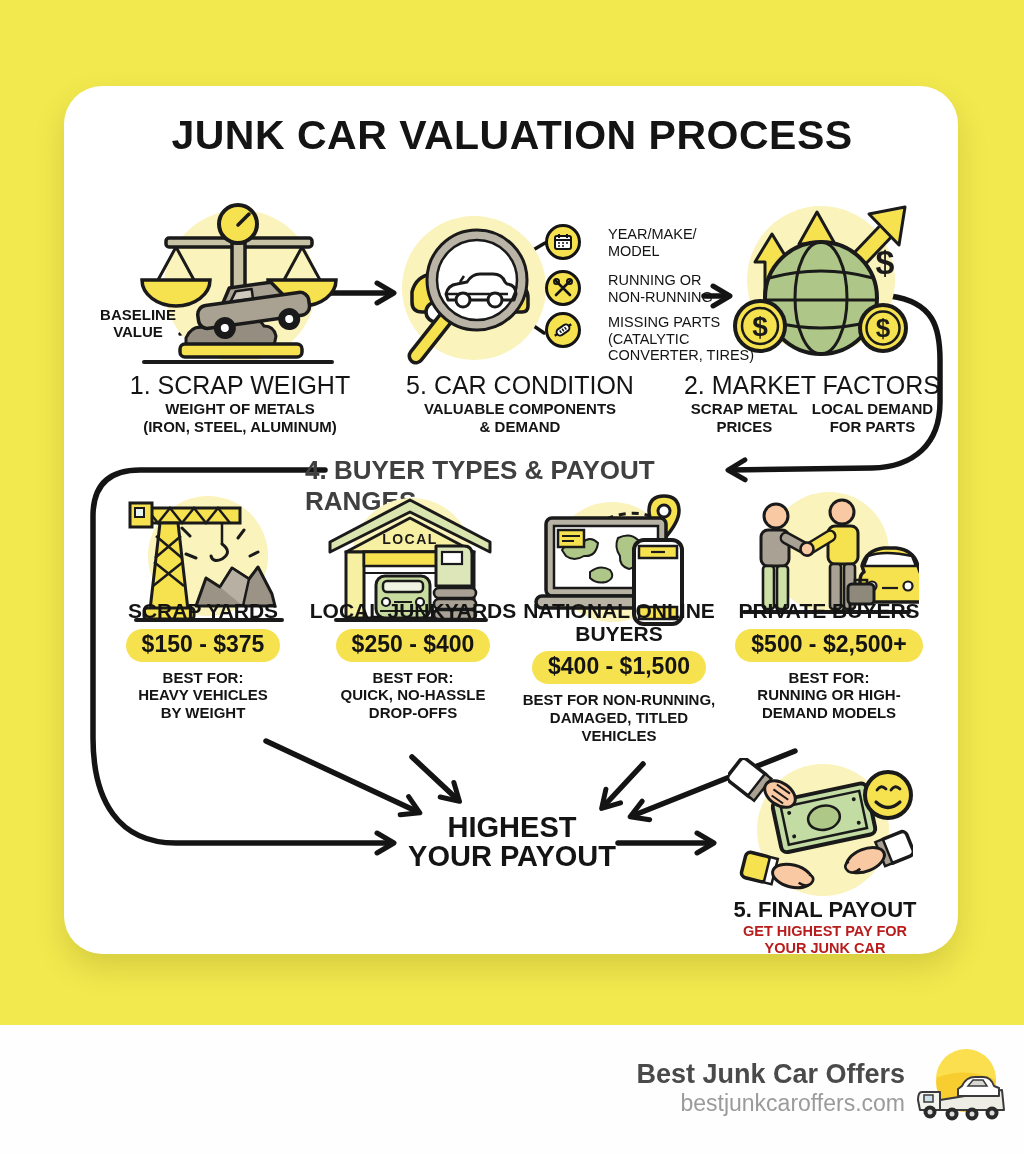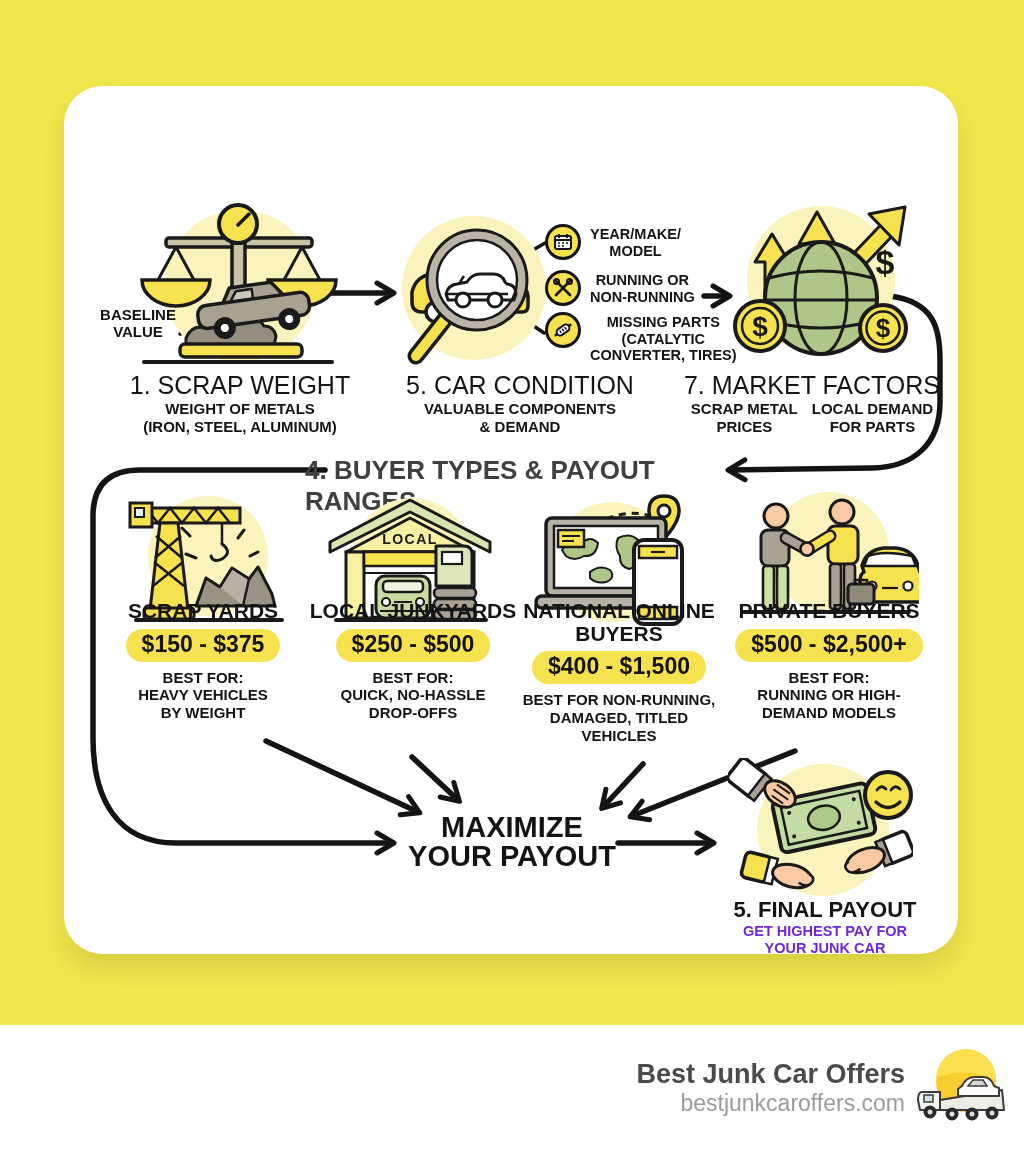--- a/index.html
+++ b/index.html
@@ -11,29 +11,29 @@
   #footer-strip{left:0;top:1025px;width:1024px;height:129px;background:#FEFEFE;}
   .preline{white-space:pre-line;}
   #page-title{left:112px;top:112px;width:800px;text-align:center;font-size:41px;font-weight:800;
               letter-spacing:.5px;color:#141414;}
   .step-title{font-size:25px;font-weight:400;text-align:center;color:#141414;}
   .step-sub{font-size:15px;font-weight:700;text-align:center;color:#141414;line-height:1.2;}
   .annotation{font-size:15px;font-weight:800;text-align:center;color:#141414;line-height:1.15;}
   .bullet-row{position:absolute;display:flex;align-items:flex-start;}
   .bullet-circle{width:36px;height:36px;border-radius:50%;background:#F6E14F;border:3px solid #141414;
                  box-sizing:border-box;display:flex;align-items:center;justify-content:center;flex:0 0 auto;}
-  .bullet-label{margin-left:9px;font-size:14.5px;font-weight:700;line-height:1.15;color:#141414;padding-top:2px;text-align:center;}
+  .bullet-label{margin-left:27px;font-size:14.5px;font-weight:400;line-height:1.15;color:#141414;padding-top:2px;}
   #section4-title{left:305px;top:455px;width:420px;font-size:26px;font-weight:800;color:#404040;}
   .buyer{position:absolute;top:600px;width:210px;display:flex;flex-direction:column;align-items:center;text-align:center;}
   .buyer-name{font-size:21px;font-weight:800;line-height:1.08;color:#141414;}
   .pill{margin-top:6px;background:#F6E14F;border-radius:20px;padding:2px 16px 4px;font-size:23px;font-weight:800;color:#141414;}
   .best-for{margin-top:7px;font-size:15px;font-weight:700;line-height:1.18;color:#141414;}
   #maximize{left:382px;top:813px;width:260px;text-align:center;font-size:29px;line-height:29px;font-weight:800;color:#141414;}
   #final-title{left:725px;top:897px;width:200px;text-align:center;font-size:22px;font-weight:800;color:#141414;}
-  #final-sub{left:715px;top:923px;width:220px;text-align:center;font-size:14.5px;font-weight:700;line-height:1.2;color:#6d28d9;}
+  #final-sub{left:715px;top:923px;width:220px;text-align:center;font-size:14.5px;font-weight:700;line-height:1.2;color:#b91c1c;}
   #brand{left:540px;top:1059px;width:365px;text-align:right;font-size:27px;font-weight:700;color:#4A4A4A;}
   #site{left:540px;top:1090px;width:365px;text-align:right;font-size:23px;font-weight:400;color:#9B9B9B;}
   .factors{left:682px;top:400px;width:260px;display:flex;justify-content:center;gap:14px;}
   svg{display:block;}
 </style>
 </head>
 <body>
 
 <div id="stage">
 
@@ -59,20 +59,21 @@
     </g>
     <g stroke="#141414" stroke-width="3.5" fill="none" stroke-linecap="round">
       <path d="M186 318 L197 307"></path>
       <path d="M180 334 L194 330"></path>
       <path d="M528 253 L545 243"></path>
       <path d="M533 289 L545 289"></path>
       <path d="M528 322 L544 333"></path>
     </g>
   </svg>
 
+  <div class="abs" id="page-title">JUNK CAR VALUATION PROCESS</div>
 
   <svg class="abs" style="left:128px;top:198px" width="220" height="172" viewBox="0 0 220 172">
     <circle cx="112" cy="88" r="76" fill="#FAF3BB"></circle>
     <path d="M48 49 L30 82 M48 49 L66 82 M174 49 L156 82 M174 49 L192 82" stroke="#1a1a1a" stroke-width="3"></path>
     <rect x="38" y="40" width="146" height="9" rx="3" fill="#C7C2A4" stroke="#1a1a1a" stroke-width="3.5"></rect>
     <rect x="104" y="45" width="13" height="64" fill="#C7C2A4" stroke="#1a1a1a" stroke-width="3.5"></rect>
     <circle cx="110" cy="26" r="19" fill="#F6E14F" stroke="#1a1a1a" stroke-width="4"></circle>
     <path d="M110 27 L121 16" stroke="#1a1a1a" stroke-width="3.5" stroke-linecap="round"></path>
     <path d="M14 82 A34 26 0 0 0 82 82 Z" fill="#F6E14F" stroke="#1a1a1a" stroke-width="3.5"></path>
     <path d="M140 82 A34 26 0 0 0 208 82 Z" fill="#F6E14F" stroke="#1a1a1a" stroke-width="3.5"></path>
@@ -162,21 +163,21 @@
     <ellipse cx="88" cy="100" rx="26" ry="56" fill="none" stroke="#1a1a1a" stroke-width="3"></ellipse>
     <path d="M36 80 Q88 66 140 80 M32 102 H144 M40 124 Q88 136 136 124" fill="none" stroke="#1a1a1a" stroke-width="3"></path>
     <text x="152" y="76" font-size="34" font-weight="800" fill="#1a1a1a" text-anchor="middle">$</text>
     <circle cx="27" cy="128" r="25" fill="#F6E14F" stroke="#1a1a1a" stroke-width="4"></circle>
     <circle cx="27" cy="128" r="18" fill="none" stroke="#1a1a1a" stroke-width="2.5"></circle>
     <text x="27" y="138" font-size="28" font-weight="800" fill="#1a1a1a" text-anchor="middle">$</text>
     <circle cx="150" cy="130" r="23" fill="#F6E14F" stroke="#1a1a1a" stroke-width="4"></circle>
     <circle cx="150" cy="130" r="16.5" fill="none" stroke="#1a1a1a" stroke-width="2.5"></circle>
     <text x="150" y="139" font-size="26" font-weight="800" fill="#1a1a1a" text-anchor="middle">$</text>
   </svg>
-  <div class="abs step-title" style="left:682px;top:371px;width:260px;">7. MARKET FACTORS</div>
+  <div class="abs step-title" style="left:682px;top:371px;width:260px;">2. MARKET FACTORS</div>
   <div class="abs factors">
     <div class="step-sub preline">SCRAP METAL
 PRICES</div>
     <div class="step-sub preline">LOCAL DEMAND
 FOR PARTS</div>
   </div>
 
   <div class="abs" id="section4-title">4. BUYER TYPES &amp; PAYOUT RANGES</div>
 
   <svg class="abs" style="left:110px;top:492px" width="180" height="136" viewBox="0 0 180 136">
@@ -219,21 +220,21 @@
     <path d="M74 106 h18 M60 115 h46" stroke="#1a1a1a" stroke-width="2.2"></path>
     <path d="M116 50 h28 q8 0 8 8 v32 h-36 Z" fill="#DDE6B8" stroke="#1a1a1a" stroke-width="3" stroke-linejoin="round"></path>
     <rect x="122" y="56" width="20" height="12" fill="#fff" stroke="#1a1a1a" stroke-width="2.2"></rect>
     <rect x="114" y="92" width="42" height="10" rx="5" fill="#A9A294" stroke="#1a1a1a" stroke-width="2.6"></rect>
     <rect x="114" y="103" width="42" height="10" rx="5" fill="#A9A294" stroke="#1a1a1a" stroke-width="2.6"></rect>
     <rect x="114" y="114" width="42" height="9" rx="4.5" fill="#A9A294" stroke="#1a1a1a" stroke-width="2.6"></rect>
     <path d="M16 124 L166 124" stroke="#1a1a1a" stroke-width="4" stroke-linecap="round"></path>
   </svg>
   <div class="buyer" style="left:308px;">
     <div class="buyer-name preline">LOCAL JUNKYARDS</div>
-    <div class="pill">$250 - $500</div>
+    <div class="pill">$250 - $400</div>
     <div class="best-for preline">BEST FOR:
 QUICK, NO-HASSLE
 DROP-OFFS</div>
   </div>
 
   <svg class="abs" style="left:524px;top:490px" width="185" height="140" viewBox="0 0 185 140">
     <circle cx="88" cy="72" r="60" fill="#FAF3BB"></circle>
     <path d="M140 6 q15 0 15 15 q0 11 -15 28 q-15 -17 -15 -28 q0 -15 15 -15 Z" fill="#F6E14F" stroke="#1a1a1a" stroke-width="3.5" stroke-linejoin="round"></path>
     <circle cx="140" cy="21" r="6" fill="#fff" stroke="#1a1a1a" stroke-width="3"></circle>
     <path d="M60 42 Q96 16 126 26" fill="none" stroke="#1a1a1a" stroke-width="3" stroke-dasharray="7 6"></path>
@@ -284,21 +285,21 @@
     <path d="M10 122 L175 122" stroke="#1a1a1a" stroke-width="4" stroke-linecap="round"></path>
   </svg>
   <div class="buyer" style="left:724px;">
     <div class="buyer-name preline">PRIVATE BUYERS</div>
     <div class="pill">$500 - $2,500+</div>
     <div class="best-for preline">BEST FOR:
 RUNNING OR HIGH-
 DEMAND MODELS</div>
   </div>
 
-  <div class="abs preline" id="maximize">MAXIMIZE
+  <div class="abs preline" id="maximize">HIGHEST
 YOUR PAYOUT</div>
 
   <svg class="abs" style="left:728px;top:758px" width="185" height="145" viewBox="0 0 185 145">
     <circle cx="95" cy="72" r="66" fill="#FAF3BB"></circle>
     <g transform="rotate(-12 95 60)">
       <rect x="48" y="34" width="96" height="52" rx="6" fill="#C3DCA4" stroke="#1a1a1a" stroke-width="4"></rect>
       <rect x="56" y="41" width="80" height="38" fill="none" stroke="#1a1a1a" stroke-width="2.5"></rect>
       <ellipse cx="96" cy="60" rx="16" ry="12" fill="#AEC887" stroke="#1a1a1a" stroke-width="2.5"></ellipse>
       <circle cx="63" cy="48" r="2" fill="#1a1a1a"></circle>
         <circle cx="129" cy="48" r="2" fill="#1a1a1a"></circle>

